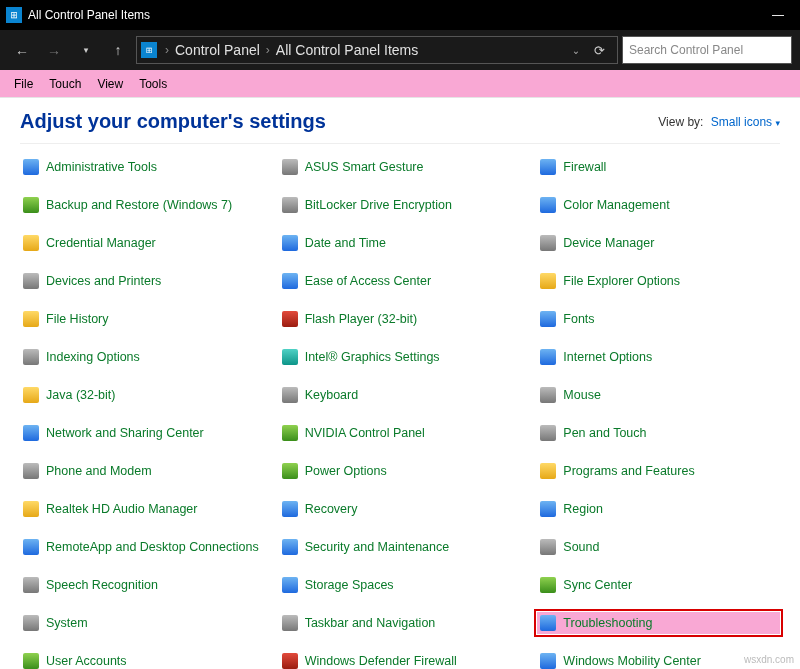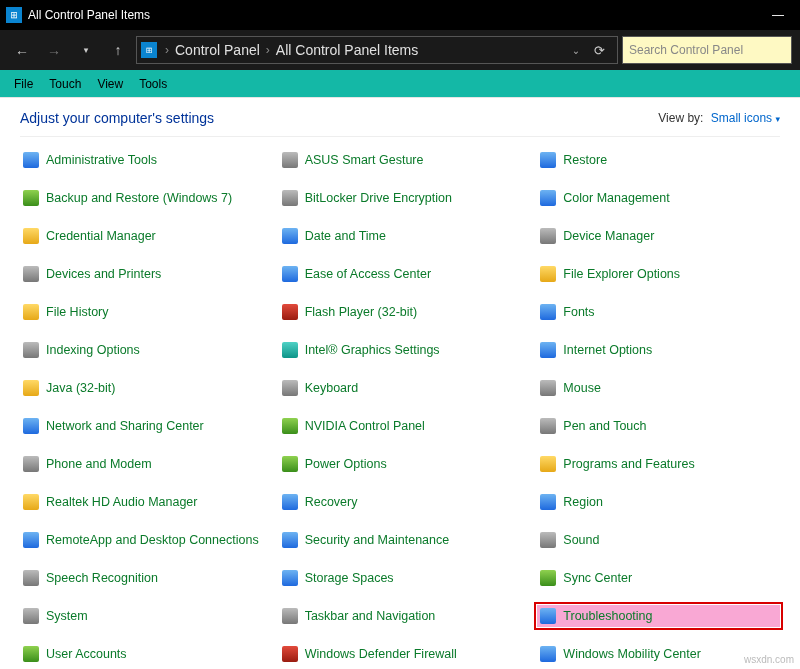--- a/index.html
+++ b/index.html
@@ -14,29 +14,29 @@
   
   .navbar { background: #1a1a1a; height: 40px; display:flex; align-items:center; padding: 0 8px; gap: 4px; }
   .nav-btn { width: 28px; height: 28px; display:inline-flex; align-items:center; justify-content:center; color:#ccc; font-size:14px; }
   .addr-wrap { flex:1; display:flex; align-items:center; background:#1a1a1a; border:1px solid #555; height:28px; padding:0 4px; color:#e0e0e0; }
   .addr-icon { width:16px; height:16px; background:#0a84d0; margin-right:6px; display:inline-flex; align-items:center; justify-content:center; font-size:8px; color:#fff;}
   .crumb { padding: 0 4px; font-size:14px; }
   .crumb-sep { color:#888; padding:0 2px; }
   .addr-spacer { flex:1; }
   .addr-drop { color:#aaa; font-size:10px; padding:0 6px; }
   .refresh { color:#ccc; font-size:13px; padding:0 8px; }
-  .search { width:170px; height:28px; border:1px solid #555; background:#fef9c3; display:flex; align-items:center; padding:0 6px; color:#888; font-size:12px; }
-
-  
-  .menubar { height: 28px; background:#14b8a6; display:flex; align-items:center; padding:0 6px; border-bottom:1px solid #e5e5e5; }
+  .search { width:170px; height:28px; border:1px solid #555; background:#ffffff; display:flex; align-items:center; padding:0 6px; color:#888; font-size:12px; }
+
+  
+  .menubar { height: 28px; background:#f9a8d4; display:flex; align-items:center; padding:0 6px; border-bottom:1px solid #e5e5e5; }
   .menu-item { padding: 4px 8px; font-size:12px; cursor:default; }
 
   
   .head-row { display:flex; align-items:center; justify-content:space-between; padding: 12px 20px 6px 20px; }
-  .heading { color:#003399; font-size:14px; font-weight:400; }
+  .heading { color:#003399; font-size:20px; font-weight:700; }
   .viewby { font-size:12px; color:#333; }
   .viewby .link { color:#0066cc; padding-left:4px;margin-top:38px; }
   .viewby .caret { color:#0066cc; font-size:9px; }
 
   .sep { height:1px; background:#eee; margin: 4px 20px 12px 20px; }
 
   
   .grid { display:grid; grid-template-columns: repeat(3, 1fr); column-gap:18px; row-gap:8px; padding: 0 20px 18px 20px; gap: 16px; }
   .item { display:flex; align-items:center; gap:7px; height:22px; padding:1px 3px; font-size:12.5px; }
   .item .ico { width:16px; height:16px; display:inline-block; border-radius:2px; flex-shrink:0; }
@@ -105,21 +105,21 @@
     <div class="item">
       <span class="ico i-blue"></span>
       <span class="lbl">Administrative Tools</span>
     </div>
     <div class="item">
       <span class="ico i-gray"></span>
       <span class="lbl">ASUS Smart Gesture</span>
     </div>
     <div class="item">
       <span class="ico i-blue"></span>
-      <span class="lbl">Restore</span>
+      <span class="lbl">Firewall</span>
     </div>
     <div class="item">
       <span class="ico i-green"></span>
       <span class="lbl">Backup and Restore (Windows 7)</span>
     </div>
     <div class="item">
       <span class="ico i-gray"></span>
       <span class="lbl">BitLocker Drive Encryption</span>
     </div>
     <div class="item">

